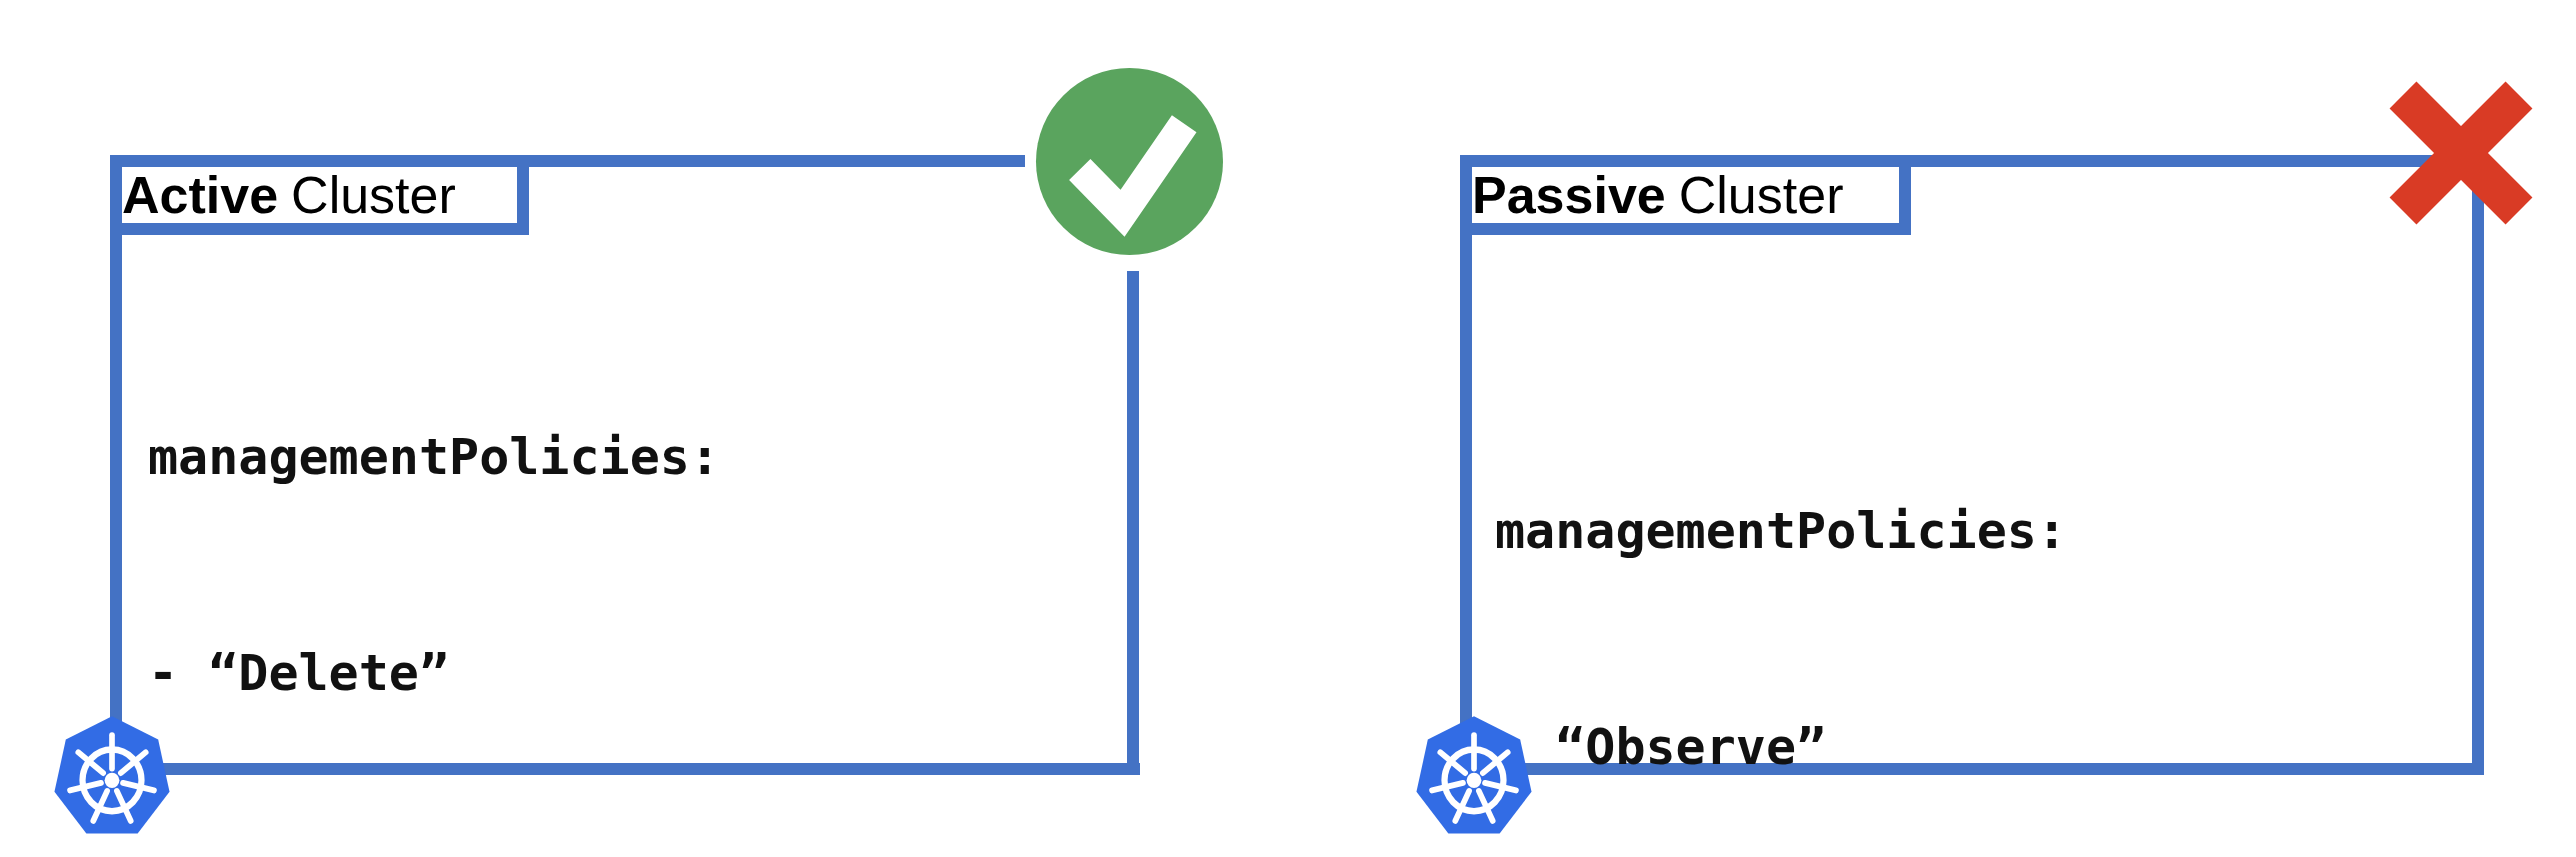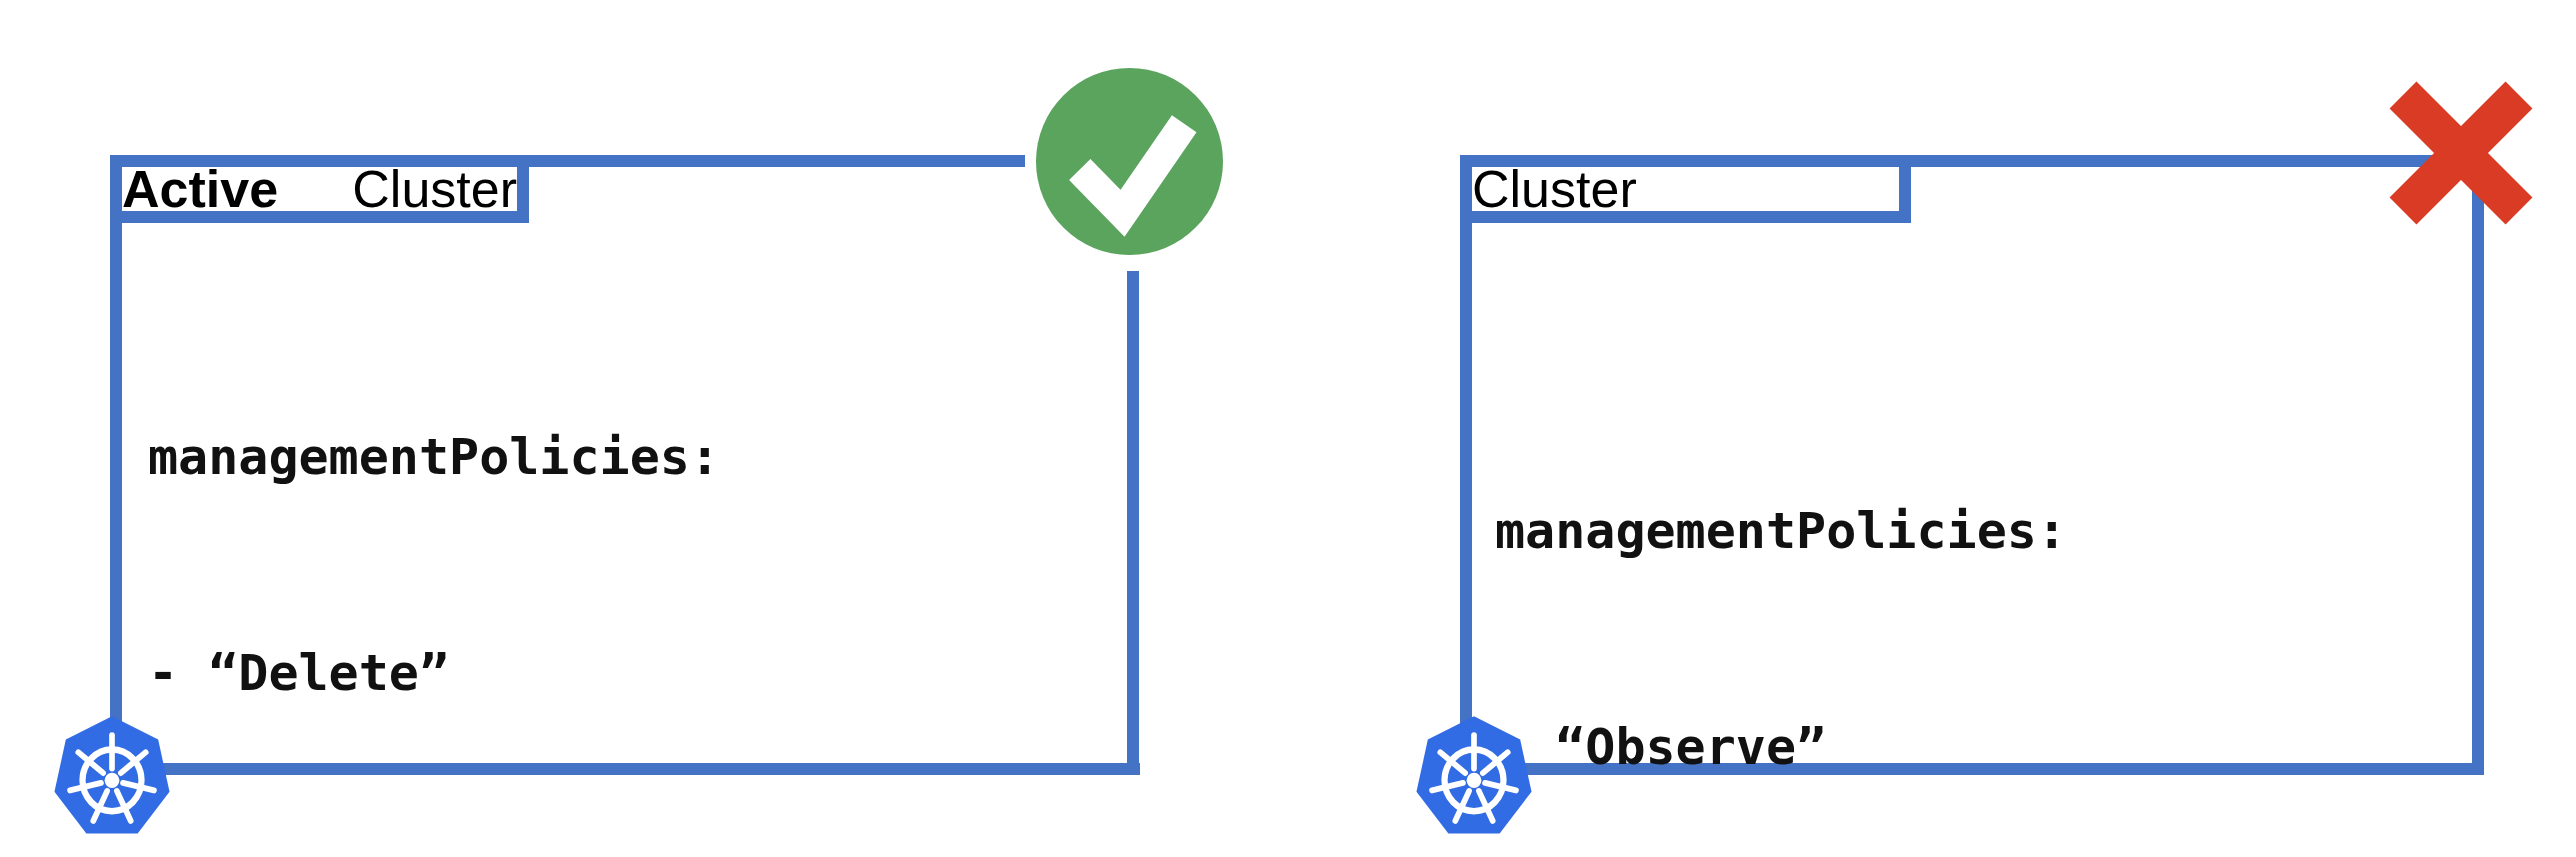--- a/index.html
+++ b/index.html
@@ -31,35 +31,35 @@
 
   
   .p-top    { left: 1460px; top: 155px; width: 1024px; height: 12px; }
   .p-left   { left: 1460px; top: 155px; width: 12px;   height: 620px; }
   .p-right  { left: 2472px; top: 155px; width: 12px;   height: 620px; }
   .p-bottom { left: 1460px; top: 763px; width: 1024px; height: 12px; }
 
   .cluster-label {
     position: absolute;
     top: 155px;
-    height: 68px;
+    height: 80px;
     border: 12px solid var(--box-border);
     background: var(--background);
     display: flex;
     align-items: center;
-    justify-content: space-between;
+    justify-content: flex-start;
     font-size: 52px;
     color: var(--label-text);
     z-index: 2;
     white-space: nowrap;
   }
   .a-label { left: 110px;  width: 419px; }
   .p-label { left: 1460px; width: 451px; }
   .cluster-label .emph { font-weight: 700; }
-  .cluster-label .rest { font-weight: 400; }
+  .cluster-label .rest { font-weight: 400; margin-left: 13px; }
 
   .code-block {
     position: absolute;
     z-index: 2;
     font-family: "DejaVu Sans Mono", monospace;
     font-weight: 700;
     font-size: 50px;
     line-height: 72px;
     color: var(--code-text);
     white-space: pre;
@@ -125,20 +125,21 @@
     </svg>
   </div>
 
   <div>
     <div class="bline p-top"></div>
     <div class="bline p-left"></div>
     <div class="bline p-right"></div>
     <div class="bline p-bottom"></div>
 
     <div class="cluster-label p-label">
+      <span class="emph">Passive</span>
       <span class="rest">Cluster</span>
     </div>
 
     <div class="code-block p-code">
       <div class="code-line">managementPolicies:</div>
       <div class="code-line">- “Observe”</div>
     </div>
 
     <svg class="badge p-badge" viewBox="0 0 156 156" aria-hidden="true">
       <line class="x-stroke" x1="20" y1="20" x2="136" y2="136"></line>

